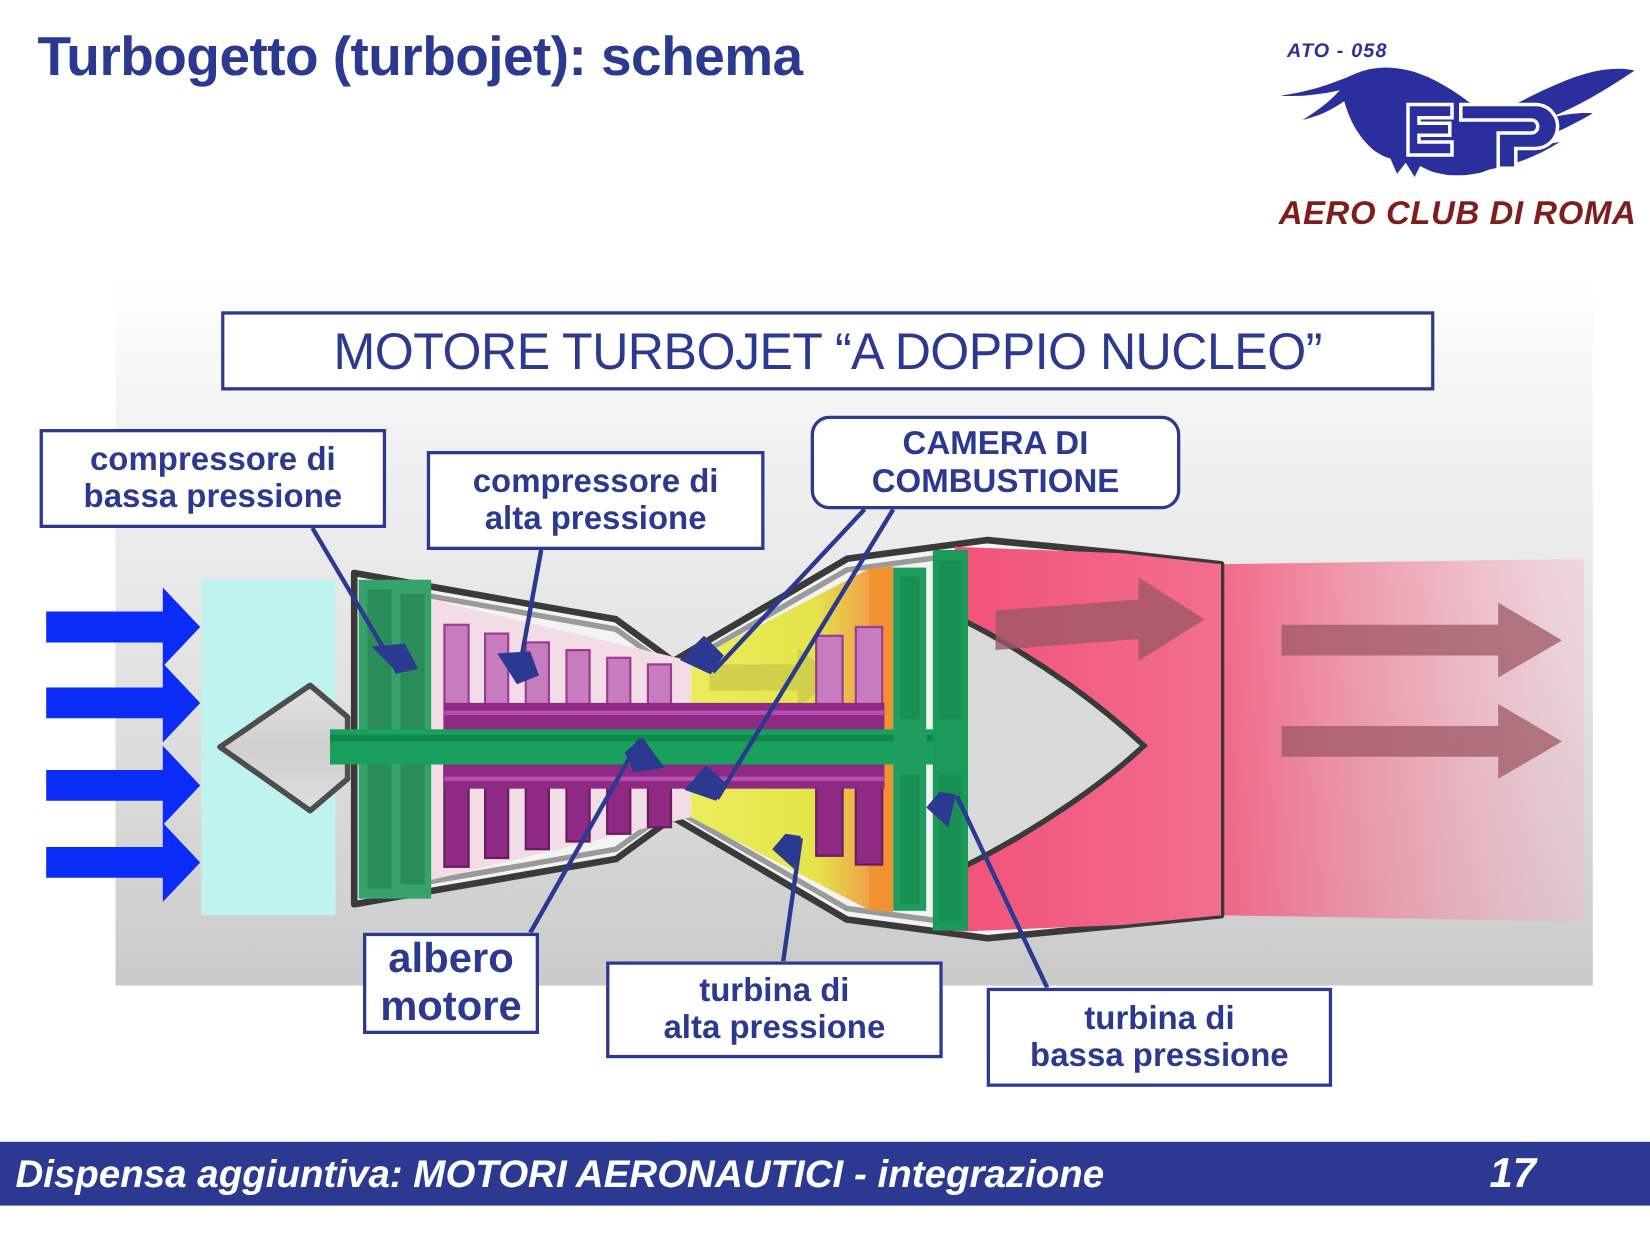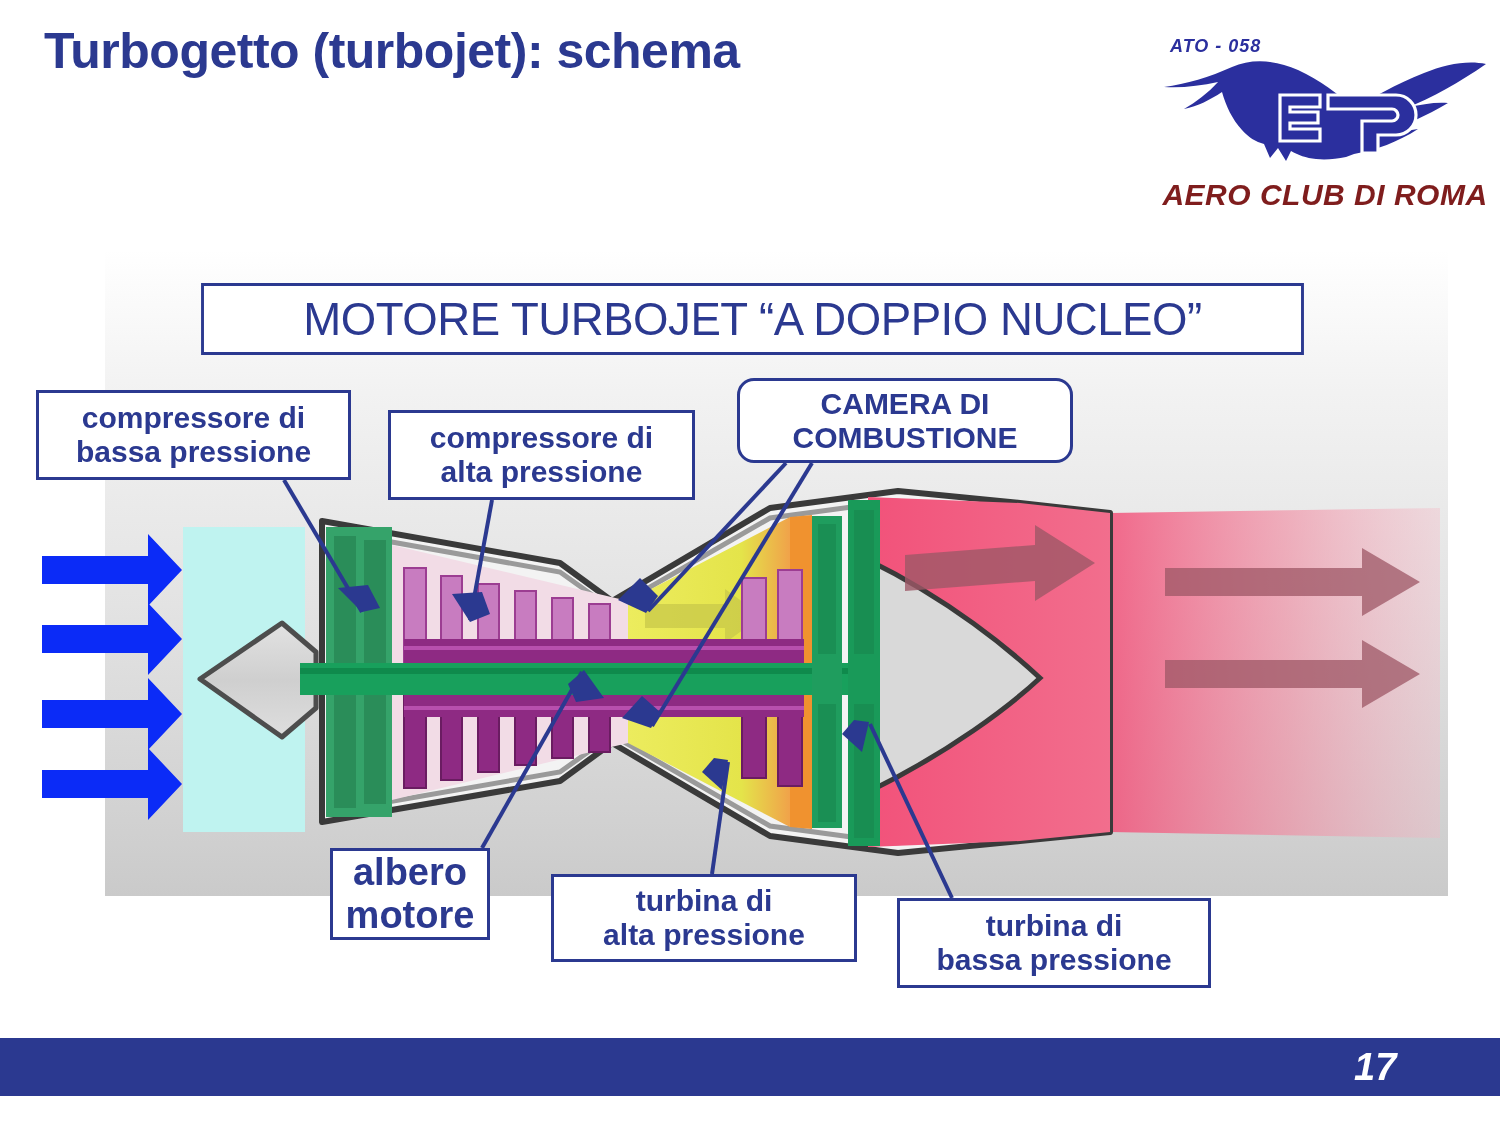--- a/index.html
+++ b/index.html
@@ -11,21 +11,20 @@
     position:relative;
   }
   #slide{position:absolute;inset:0;}
 
   
   .slide-title{
     position:absolute;left:34px;top:22px;
     font-size:50px;font-weight:bold;
     color:#2b3990;letter-spacing:-0.5px;
     white-space:nowrap;
-    margin-left:10px;
   }
 
   
   .logo{position:absolute;left:1160px;top:18px;width:330px;height:200px;}
   .logo-ato{
     position:absolute;left:10px;top:18px;
     font-size:18px;font-weight:bold;font-style:italic;
     color:#2b2f9e;letter-spacing:1px;
   }
   .logo-bird{position:absolute;left:0;top:40px;width:330px;height:120px;}
@@ -265,15 +264,16 @@
     <span>albero<br>motore</span>
   </div>
   <div class="label-box box-hpt">
     <span>turbina di<br>alta pressione</span>
   </div>
   <div class="label-box box-lpt">
     <span>turbina di<br>bassa pressione</span>
   </div>
 
   <div class="footer"></div>
+  <div class="footer-text">Dispensa aggiuntiva: MOTORI AERONAUTICI - integrazione</div>
   <div class="footer-page">17</div>
 
 </div>
 
 </body></html>

